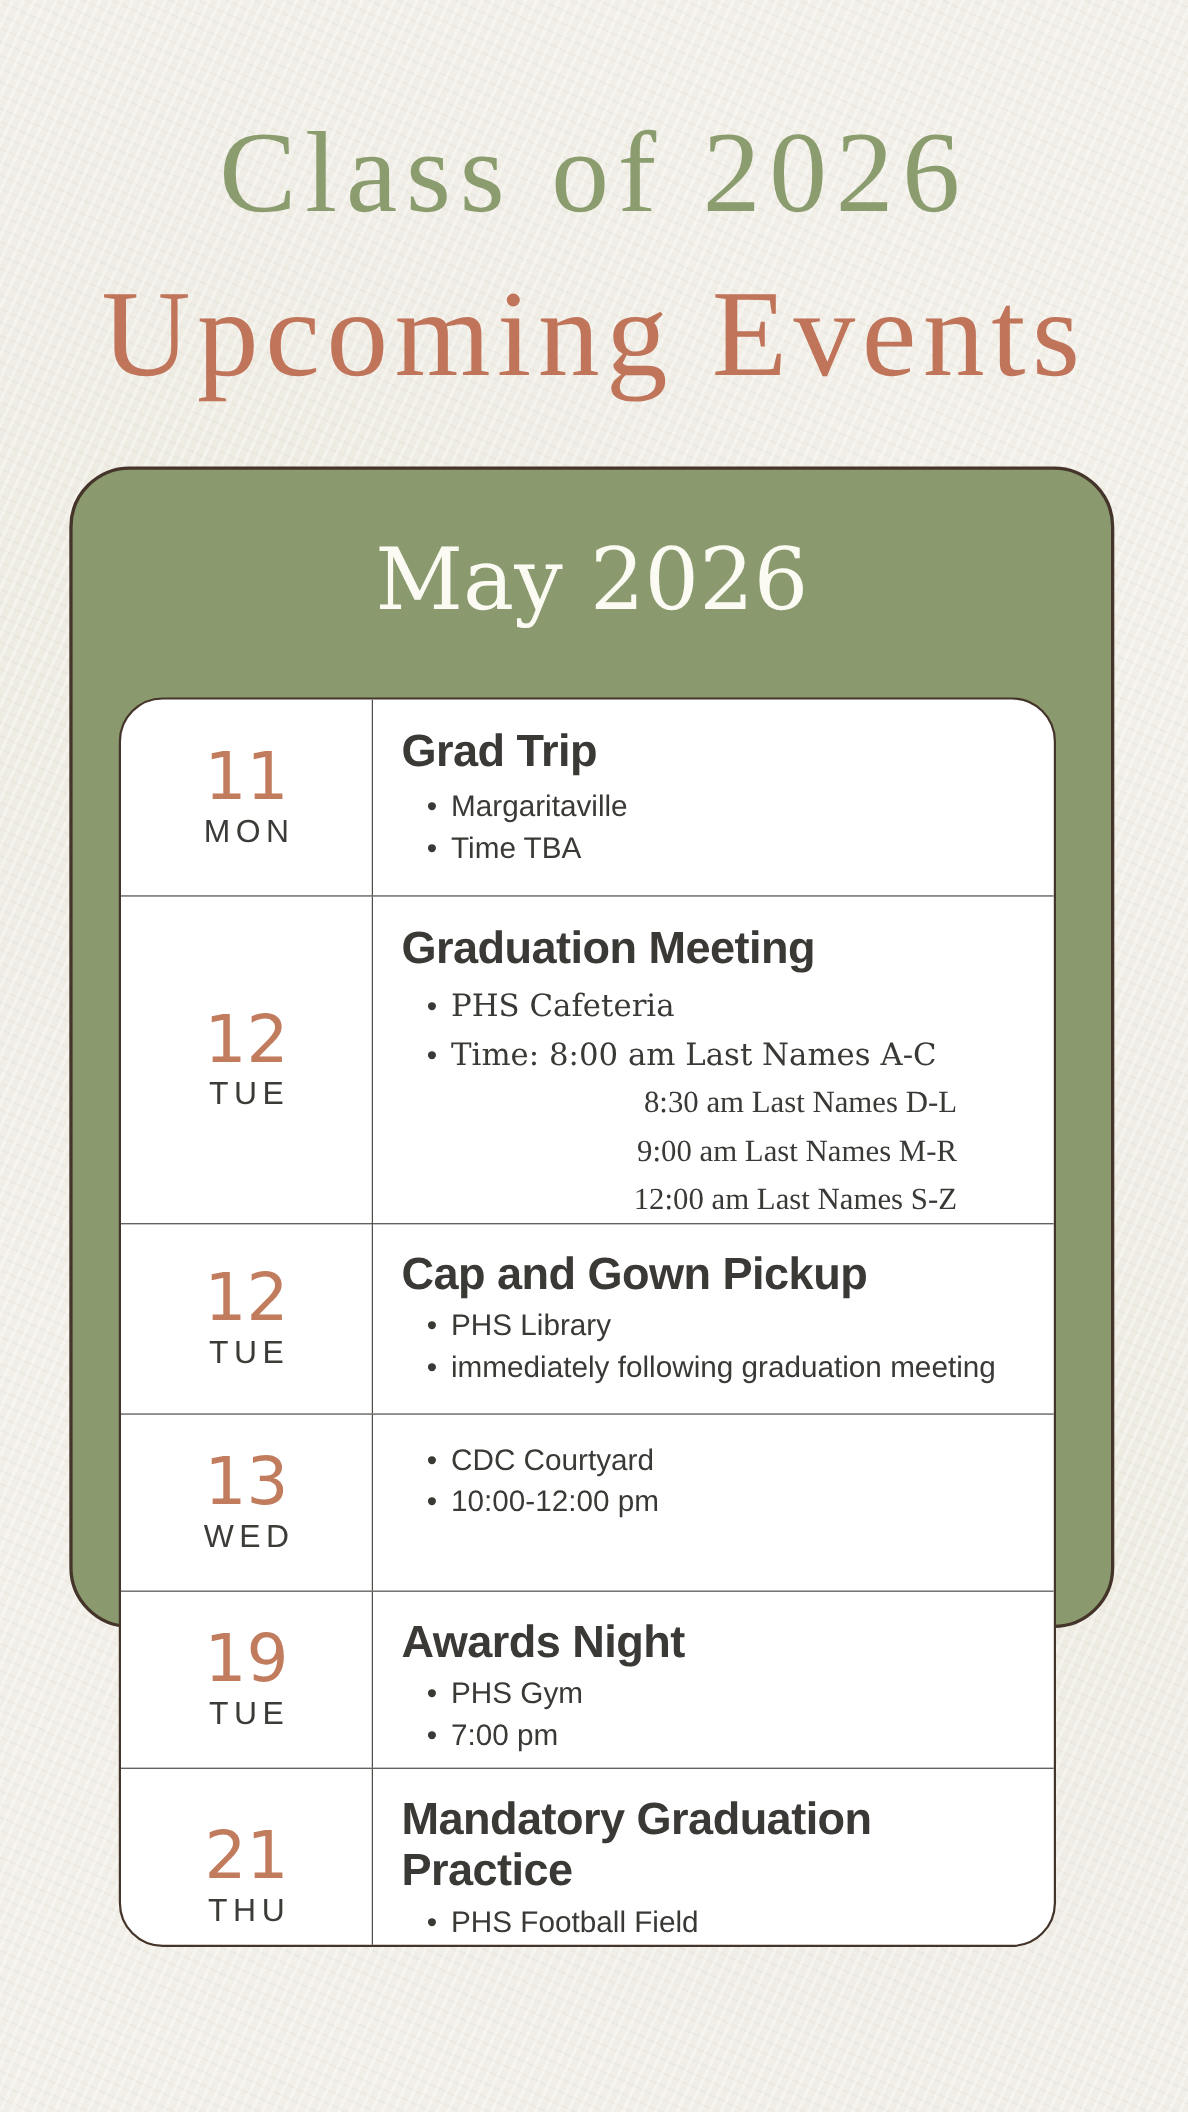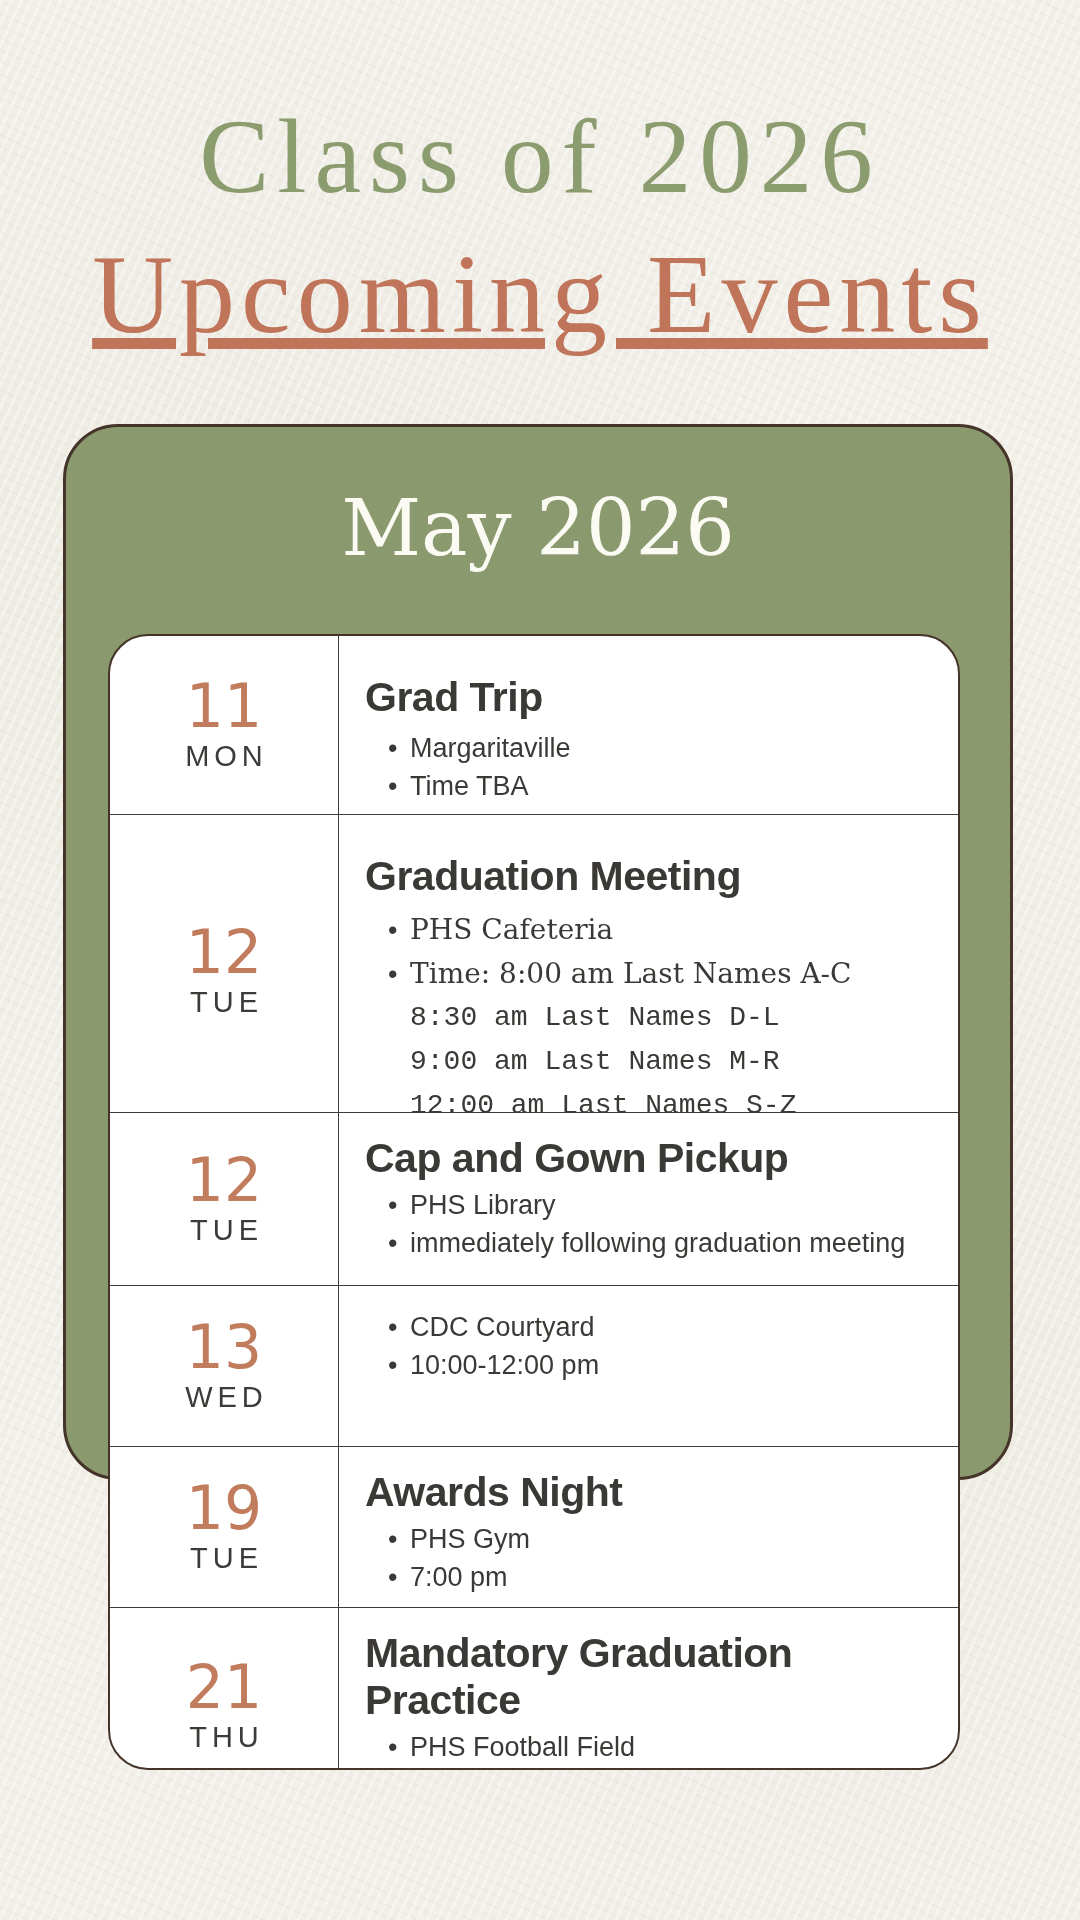--- a/index.html
+++ b/index.html
@@ -35,25 +35,24 @@
     font-weight:normal;
     line-height:1;
   }
   .title-line1{
     top:104px;
     font-size:105px;
     letter-spacing:8px;
     color:var(--title-green);
   }
   .title-line2{
-    top:238px;
+    top:248px;
     font-size:112px;
     letter-spacing:6px;
     color:var(--title-terracotta);
-    text-decoration:underline;
   }
 
   .month-card{
     position:absolute;
     left:63px; top:424px;
     width:950px; height:1056px;
     background:var(--card-green);
     border:3px solid var(--card-border);
     border-radius:55px;
   }
@@ -104,21 +103,21 @@
   }
   .day-label{
     font-size:29px;
     line-height:1;
     letter-spacing:5px;
     margin-right:-5px;
     color:#3d3b38;
   }
 
   .event-cell{
-    padding:38px 18px 0 26px;
+    padding:23px 18px 0 26px;
     color:var(--text-dark);
   }
   .event-title{
     font-weight:bold;
     font-size:41px;
     line-height:1.15;
     letter-spacing:-0.5px;
     margin-bottom:8px;
     color:var(--text-dark);
   }
@@ -133,26 +132,26 @@
     font-size:27px;
   }
   .sans-list .bullet-line{font-size:27px; line-height:38px;}
   .serif-list .bullet-line{
     font-family:"DejaVu Serif", serif;
     font-size:28px;
     line-height:44px;
   }
   .serif-list .bullet-dot{font-family:"Liberation Sans", sans-serif;}
   .schedule-block{
-    font-family:Liberation Mono, monospace;
+    font-family:Liberation Serif, serif;
     font-size:28px;
     line-height:44px;
     margin-left:45px;
     width:460px;
-    text-align:left;
+    text-align:right;
   }
   .row-tight .event-cell{padding-top:22px;}
   .row-tight .event-title{margin-bottom:4px;}
 </style>
 </head>
 <body>
 
 <h1 class="poster-title title-line1">Class of 2026</h1>
 <h1 class="poster-title title-line2">Upcoming Events</h1>
 

